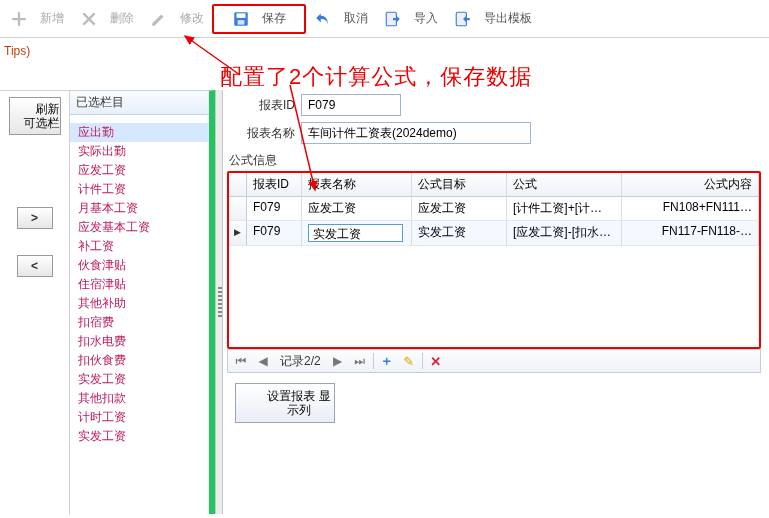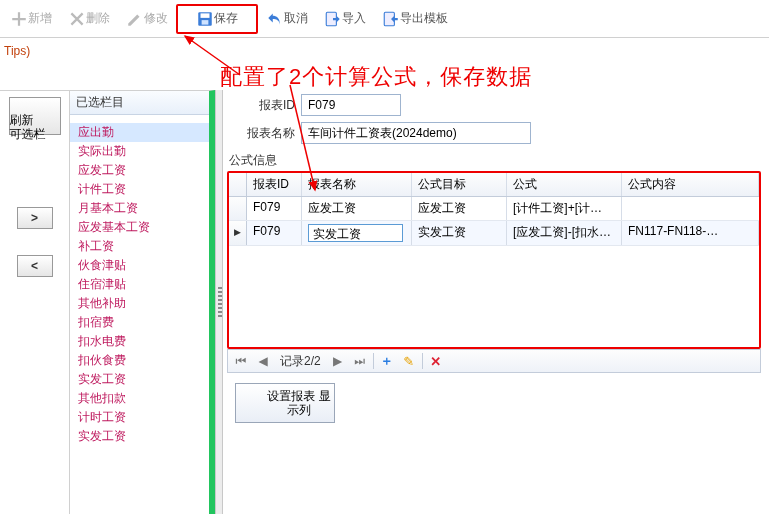--- a/index.html
+++ b/index.html
@@ -19,21 +19,21 @@
     height: 38px;
     background: #fff;
     display: flex;
     align-items: center;
     border-bottom: 1px solid #d0d0d0;
     padding: 0 2px;
   }
   .tbtn {
     display: flex;
     align-items: center;
-    gap: 0;
+    gap: 12px;
     padding: 4px 8px;
     color: #555;
     cursor: pointer;
     height: 30px;
   }
   .tbtn.disabled { color: #aaa; }
   .tbtn svg { width: 18px; height: 18px; }
   .tbtn.save-highlight {
     border: 2px solid #e00;
     border-radius: 2px;
@@ -62,23 +62,23 @@
     align-items: center;
     border-right: 1px solid #d0d0d0;
     border-top: 1px solid #d0d0d0;
   }
   .refresh-btn {
     width: 52px;
     height: 38px;
     border: 1px solid #999;
     background: linear-gradient(#fff,#e6e6e6);
     font-size: 12px;
-    text-align: left;
+    text-align: right;
     line-height: 14px;
-    padding-top: 15px;
+    padding-top: 4px;
     cursor: pointer;
   }
   .arrow-btn {
     width: 36px;
     height: 22px;
     border: 1px solid #999;
     background: linear-gradient(#fff,#e6e6e6);
     text-align: center;
     line-height: 20px;
     cursor: pointer;
@@ -182,21 +182,21 @@
     color: #333;
     padding: 3px 0;
   }
   .g-row { display: flex; border-bottom: 1px solid #e3e8f0; background:#fff; }
   .g-row.sel { background: #f4f8ff; }
   .g-row.sel .g-rownum::before { content: "▶"; font-size: 9px; color:#333; }
   .c-id { width: 55px; }
   .c-name { width: 110px; }
   .c-target { width: 95px; }
   .c-formula { width: 115px; }
-  .c-content { flex: 1; min-width: 90px; }
+  .c-content { flex: 1; min-width: 90px; text-align: right; }
   .grid-body { height: 150px; overflow: auto; background:#fff; }
   .cell-edit {
     border: 1px solid #5b9bd5;
     background: #fff;
     padding: 1px 4px;
     height: 18px;
     line-height: 16px;
     display: inline-block;
     width: calc(100% - 2px);
   }
@@ -376,20 +376,21 @@
         <div class="gh-cell c-formula">公式</div>
         <div class="gh-cell c-content">公式内容</div>
       </div>
       <div class="grid-body" id="grid-body">
           <div class="g-row">
             <div class="g-rownum"></div>
             <div class="g-cell c-id">F079</div>
             <div class="g-cell c-name">应发工资</div>
             <div class="g-cell c-target">应发工资</div>
             <div class="g-cell c-formula">[计件工资]+[计…</div>
+            <div class="g-cell c-content">FN108+FN111…</div>
           </div>
           <div class="g-row sel">
             <div class="g-rownum"></div>
             <div class="g-cell c-id">F079</div>
             <div class="g-cell c-name"><span class="cell-edit">实发工资</span></div>
             <div class="g-cell c-target">实发工资</div>
             <div class="g-cell c-formula">[应发工资]-[扣水…</div>
             <div class="g-cell c-content">FN117-FN118-…</div>
           </div>
         </div>

